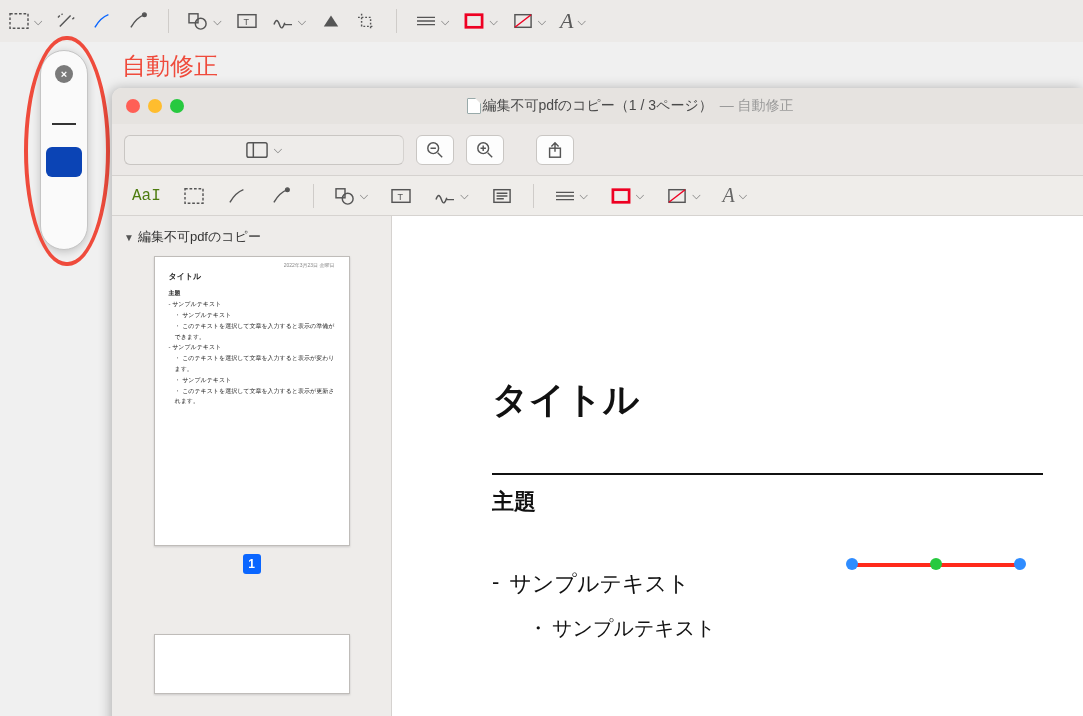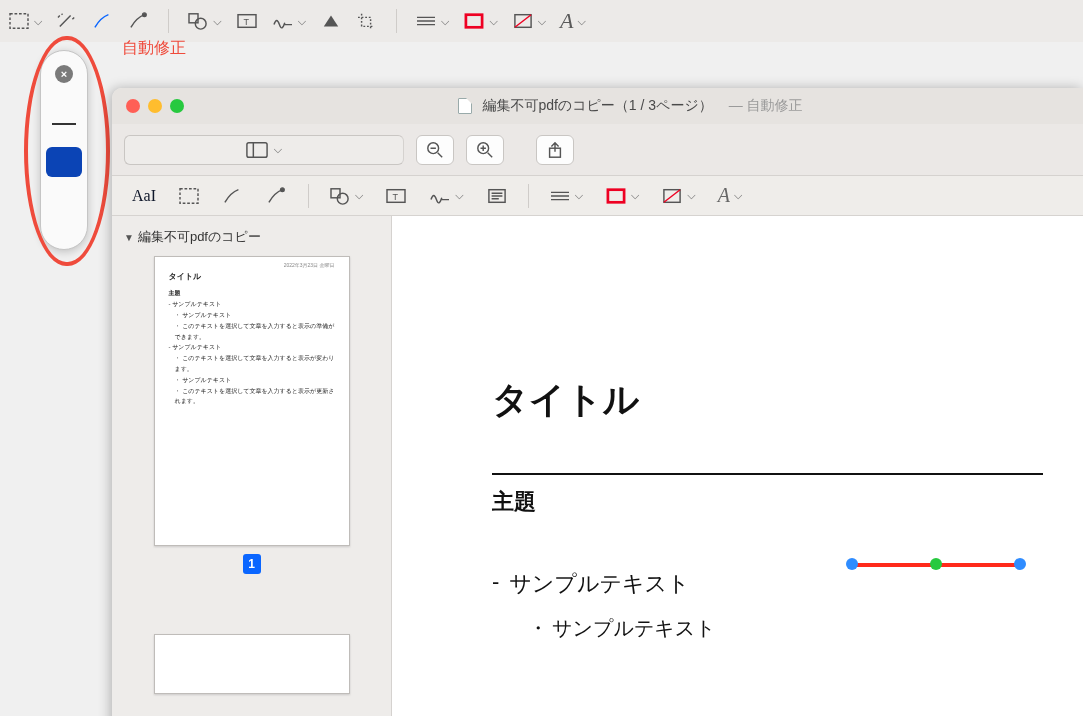--- a/index.html
+++ b/index.html
@@ -9,36 +9,36 @@
 .top-toolbar .tool{display:flex;align-items:center;gap:2px;cursor:pointer}
 .chev{font-size:11px;color:#7a7a7a;margin-left:2px}
 
 .sketch-palette{position:absolute;left:40px;top:50px;width:48px;height:200px;background:#fafafa;border-radius:24px;border:1px solid #c5c5c5;box-shadow:0 2px 8px rgba(0,0,0,.2);display:flex;flex-direction:column;align-items:center;padding:14px 0;gap:18px}
 .sketch-palette .close{width:18px;height:18px;border-radius:50%;background:#7a7a7a;color:#fff;display:flex;align-items:center;justify-content:center;font-size:11px;font-weight:bold;cursor:pointer}
 .sketch-palette .line{width:24px;height:2px;background:#333;margin-top:22px}
 .sketch-palette .color-swatch{width:36px;height:30px;background:#0b44b5;border-radius:6px;margin-top:4px}
 .sketch-circle{position:absolute;left:24px;top:36px;width:86px;height:230px;border:4px solid #ef4b3c;border-radius:44px/120px;pointer-events:none}
 
 .anno{position:absolute;color:#ef4b3c;font-size:20px;pointer-events:none}
-.anno.auto-correct{left:122px;top:38px;font-size:16px}
+.anno.auto-correct{left:122px;top:50px;font-size:24px}
 .anno.sketch-lbl{left:178px;top:388px}
 .anno.shape-lbl{left:316px;top:434px}
 .anno.text-lbl{left:375px;top:388px}
 .anno.shape-edit-lbl{left:858px;top:509px;font-size:20px}
 .arrow{position:absolute;width:3px;background:#ef4b3c;pointer-events:none}
 .arrow::before{content:"";position:absolute;top:-10px;left:-5px;border:6px solid transparent;border-bottom:10px solid #ef4b3c}
 .arrow.a1{left:224px;top:216px;height:170px}
 .arrow.a2{left:354px;top:210px;height:222px}
 .arrow.a3{left:419px;top:208px;height:176px}
 
 .window{position:absolute;left:112px;top:88px;right:0;height:650px;background:#f2f0ee;border-top-left-radius:10px;box-shadow:-2px 0 12px rgba(0,0,0,.25);overflow:hidden}
 .titlebar{height:36px;display:flex;align-items:center;padding:0 14px;gap:8px;background:#e6e3e0}
 .tl{width:14px;height:14px;border-radius:50%}
 .tl.red{background:#ff5f56}.tl.yellow{background:#ffbd2e}.tl.green{background:#27c93f}
-.title-center{flex:1;display:flex;justify-content:center;align-items:center;gap:10px;color:#4a4a4a;font-size:14px}
+.title-center{flex:1;display:flex;justify-content:center;align-items:center;gap:1px;color:#4a4a4a;font-size:14px}
 .title-center .edited{color:#9a9a9a;margin-left:6px}
 .doc-icon{width:14px;height:16px;background:#fff;border:1px solid #9aa;border-radius:1px;position:relative}
 .doc-icon::after{content:"";position:absolute;right:-1px;top:-1px;border:3px solid transparent;border-right-color:#e6e3e0;border-top-color:#e6e3e0}
 .win-toolbar{height:52px;display:flex;align-items:center;gap:12px;padding:0 12px;background:#ebe8e6;border-bottom:1px solid #d5d2cf}
 .btn{height:30px;min-width:38px;background:#fdfdfd;border:1px solid #c9c6c3;border-radius:6px;display:flex;align-items:center;justify-content:center;color:#555;font-size:16px;cursor:pointer}
 .btn.sidebar{min-width:56px}
 .markup-bar{height:40px;display:flex;align-items:center;gap:10px;padding:0 14px;background:#efedea;border-bottom:1px solid #d6d3d0;color:#666;font-size:16px}
 .markup-bar .tool{display:flex;align-items:center;gap:2px;padding:4px 6px;cursor:pointer;border-radius:4px}
 .sep{width:1px;height:24px;background:#cfccc9;margin:0 4px}
 .content{position:absolute;top:128px;left:0;right:0;bottom:0;display:flex}
@@ -197,21 +197,21 @@
       </div>
     <div style="width:8px"></div>
     <div class="btn">
         <svg class="ico" viewBox="0 0 20 20">
           <rect x="4" y="8" width="12" height="10"></rect>
           <path d="M10 2v10 M6 6l4-4 4 4"></path>
         </svg>
       </div>
   </div>
   <div class="markup-bar">
-    <span class="tool" style="color:#0f172a;font-family:Liberation Serif, serif">AaI</span>
+    <span class="tool" style="color:#4d7c0f;font-family:Liberation Mono, monospace">AaI</span>
     <span class="tool">
         <svg class="ico" viewBox="0 0 24 20">
           <rect x="2" y="2" width="20" height="16" stroke-dasharray="3 2"></rect>
         </svg>
       </span>
     <span class="tool">
         <svg class="ico" viewBox="0 0 24 20">
           <path d="M3 17 C6 12 10 6 18 3"></path>
         </svg>
       </span>

